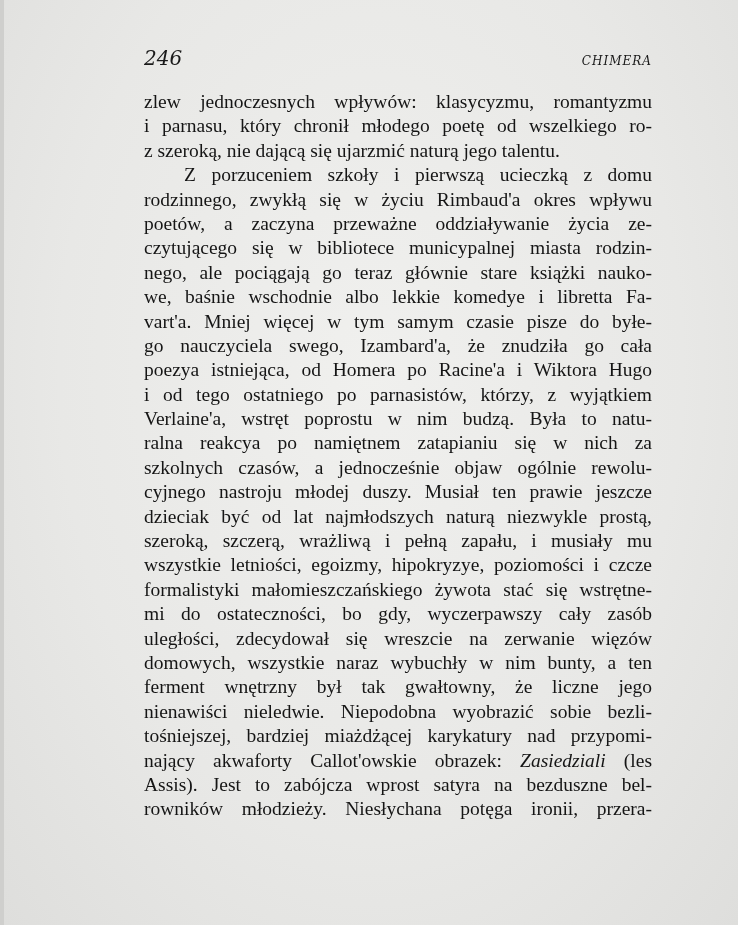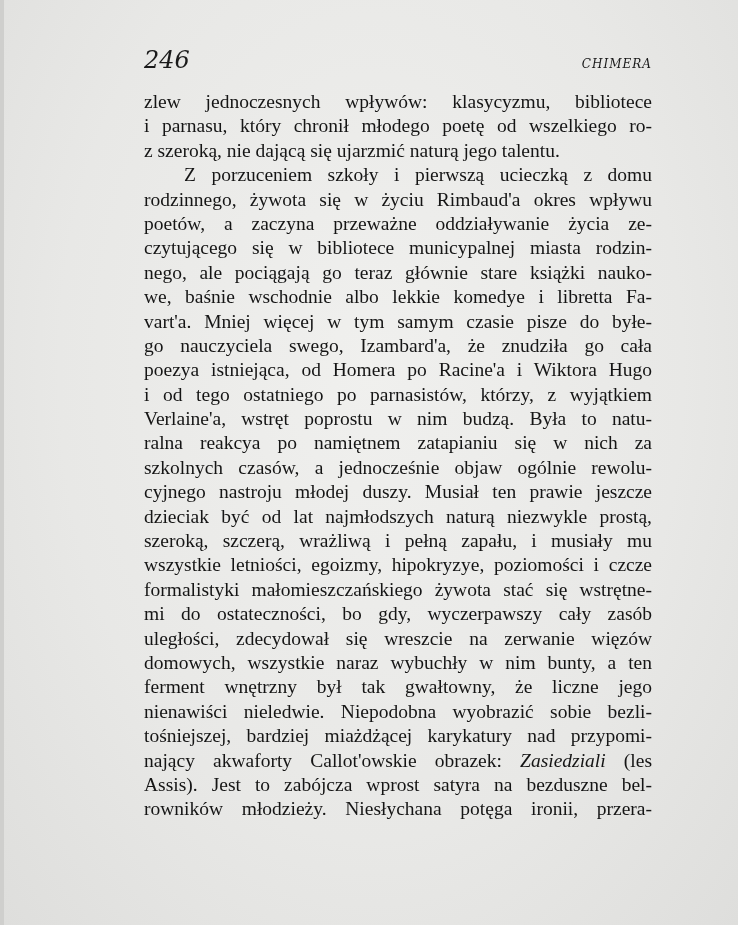--- a/index.html
+++ b/index.html
@@ -12,21 +12,21 @@
       position: absolute; left: 0; top: 0; width: 738px; height: 925px;
       background: radial-gradient(ellipse at 50% 40%, #f0f0ee 0%, #e8e8e6 60%, #dededc 100%);
       border-left: 4px solid #cfcfcd;
       box-sizing: border-box;
     }
     .running-head {
       position: absolute; left: 140px; top: 46px; width: 508px;
       display: flex; justify-content: space-between; align-items: baseline;
       font-family: "DejaVu Serif", serif; font-style: italic; color: #1a1a1a;
     }
-    .page-number { font-size: 24px; }
+    .page-number { font-size: 20px; }
     .journal-title { font-size: 12px; letter-spacing: 1px; }
     .body-text {
       position: absolute; left: 140px; top: 90px; width: 508px;
       font-family: "Liberation Serif", serif; font-size: 19.5px; line-height: 24.4px;
       color: #151515;
     }
     .line {
       display: block; text-align: justify; text-align-last: justify;
       white-space: nowrap; height: 24.4px; overflow: hidden;
     }
@@ -38,27 +38,27 @@
 <body>
 
 <div class="page">
   <div class="running-head">
     <span class="page-number">246</span>
     <span class="journal-title">CHIMERA</span>
   </div>
 
   <div class="body-text">
     <div>
-      <span class="line">zlew jednoczesnych wpływów: klasycyzmu, bibliotece</span>
+      <span class="line">zlew jednoczesnych wpływów: klasycyzmu, romantyzmu</span>
       <span class="line">i parnasu, który chronił młodego poetę od wszelkiego ro-</span>
       <span class="line last">z szeroką, nie dającą się ujarzmić naturą jego talentu.</span>
     </div>
     <div>
       <span class="line indent">Z porzuceniem szkoły i pierwszą ucieczką z domu</span>
-      <span class="line">rodzinnego, żywota się w życiu Rimbaud'a okres wpływu</span>
+      <span class="line">rodzinnego, zwykłą się w życiu Rimbaud'a okres wpływu</span>
       <span class="line">poetów, a zaczyna przeważne oddziaływanie życia ze-</span>
       <span class="line">czytującego się w bibliotece municypalnej miasta rodzin-</span>
       <span class="line">nego, ale pociągają go teraz głównie stare książki nauko-</span>
       <span class="line">we, baśnie wschodnie albo lekkie komedye i libretta Fa-</span>
       <span class="line">vart'a. Mniej więcej w tym samym czasie pisze do byłe-</span>
       <span class="line">go nauczyciela swego, Izambard'a, że znudziła go cała</span>
       <span class="line">poezya istniejąca, od Homera po Racine'a i Wiktora Hugo</span>
       <span class="line">i od tego ostatniego po parnasistów, którzy, z wyjątkiem</span>
       <span class="line">Verlaine'a, wstręt poprostu w nim budzą. Była to natu-</span>
       <span class="line">ralna reakcya po namiętnem zatapianiu się w nich za</span>

